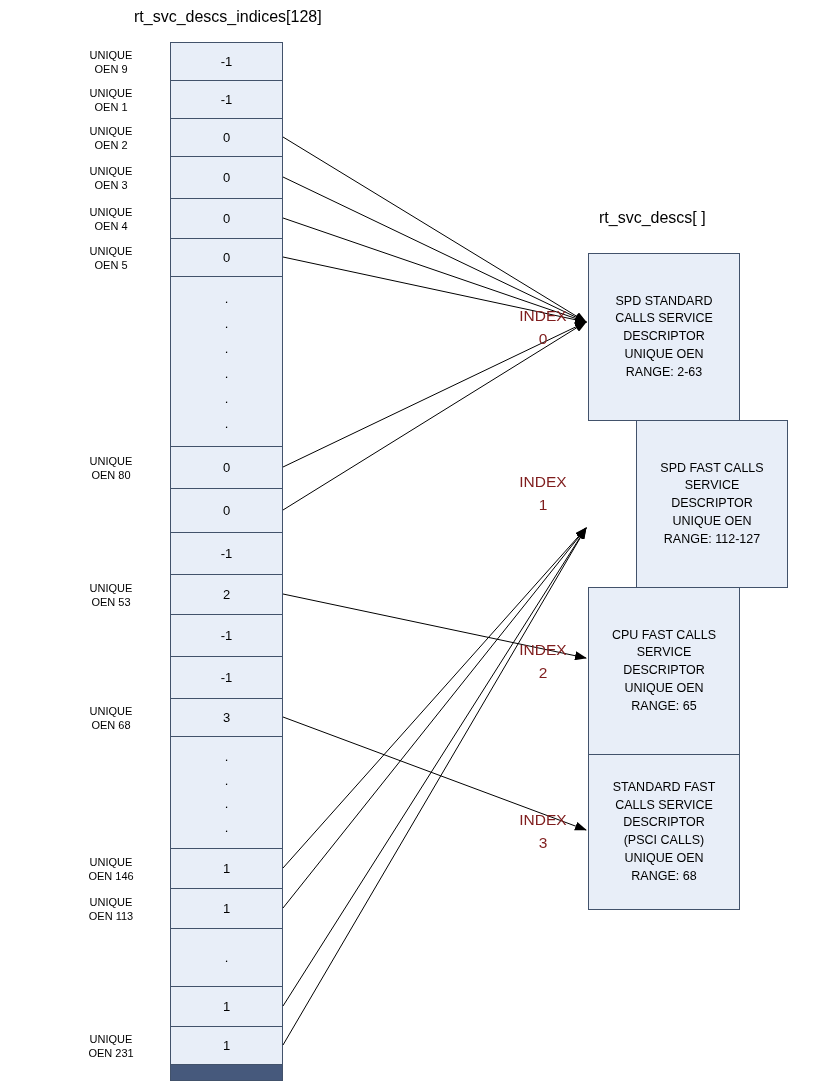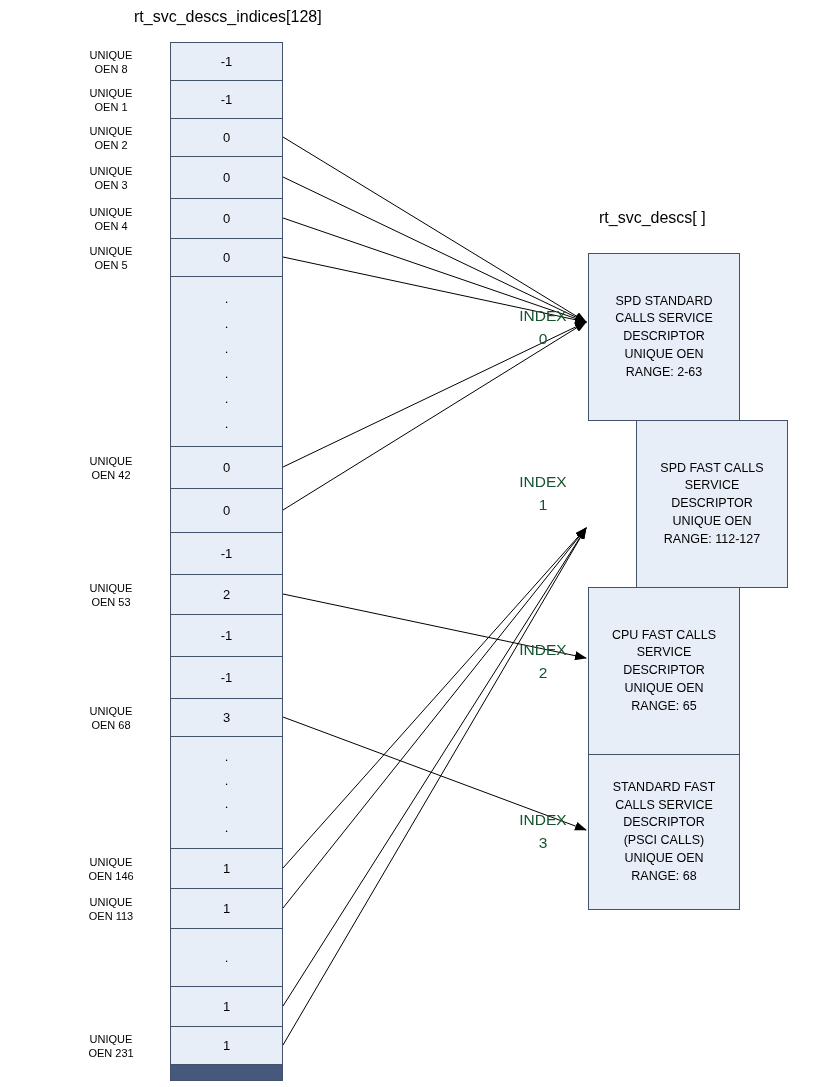--- a/index.html
+++ b/index.html
@@ -77,42 +77,42 @@
     font-size: 12.5px;
     line-height: 1.42;
     padding: 8px 19px;
   }
   .index-label {
     position: absolute;
     width: 72px;
     text-align: center;
     font-size: 15.5px;
     line-height: 23px;
-    color: #14532d;
+    color: #7f1d1d;
   }
   svg.arrows {
     position: absolute;
     left: 0;
     top: 0;
     pointer-events: none;
   }
 </style>
 </head>
 <body>
 
 <div class="canvas" id="canvas">
 
   <div class="diagram-title" id="left-title">rt_svc_descs_indices[128]</div>
 
   <div class="diagram-title" id="right-title">rt_svc_descs[ ]</div>
 
   <div class="cells" id="cells">
       <div class="cell" style="top: 0px; height: 39px; background: rgb(232, 238, 248); border-color: rgb(66, 82, 107);">
         <span>-1</span>
-        <div class="cell-label">UNIQUE OEN 8</div>
+        <div class="cell-label">UNIQUE OEN 9</div>
       </div>
       <div class="cell" style="top: 38px; height: 39px; background: rgb(232, 238, 248); border-color: rgb(66, 82, 107);">
         <span>-1</span>
         <div class="cell-label">UNIQUE OEN 1</div>
       </div>
       <div class="cell" style="top: 76px; height: 39px; background: rgb(232, 238, 248); border-color: rgb(66, 82, 107);">
         <span>0</span>
         <div class="cell-label">UNIQUE OEN 2</div>
       </div>
       <div class="cell" style="top: 114px; height: 43px; background: rgb(232, 238, 248); border-color: rgb(66, 82, 107);">
@@ -130,21 +130,21 @@
       <div class="cell dots" style="top: 234px; height: 171px; background: rgb(232, 238, 248); border-color: rgb(66, 82, 107);">
         <span>.</span>
         <span>.</span>
         <span>.</span>
         <span>.</span>
         <span>.</span>
         <span>.</span>
       </div>
       <div class="cell" style="top: 404px; height: 43px; background: rgb(232, 238, 248); border-color: rgb(66, 82, 107);">
         <span>0</span>
-        <div class="cell-label">UNIQUE OEN 42</div>
+        <div class="cell-label">UNIQUE OEN 80</div>
       </div>
       <div class="cell" style="top: 446px; height: 45px; background: rgb(232, 238, 248); border-color: rgb(66, 82, 107);">
         <span>0</span>
       </div>
       <div class="cell" style="top: 490px; height: 43px; background: rgb(232, 238, 248); border-color: rgb(66, 82, 107);">
         <span>-1</span>
       </div>
       <div class="cell" style="top: 532px; height: 41px; background: rgb(232, 238, 248); border-color: rgb(66, 82, 107);">
         <span>2</span>
         <div class="cell-label">UNIQUE OEN 53</div>

